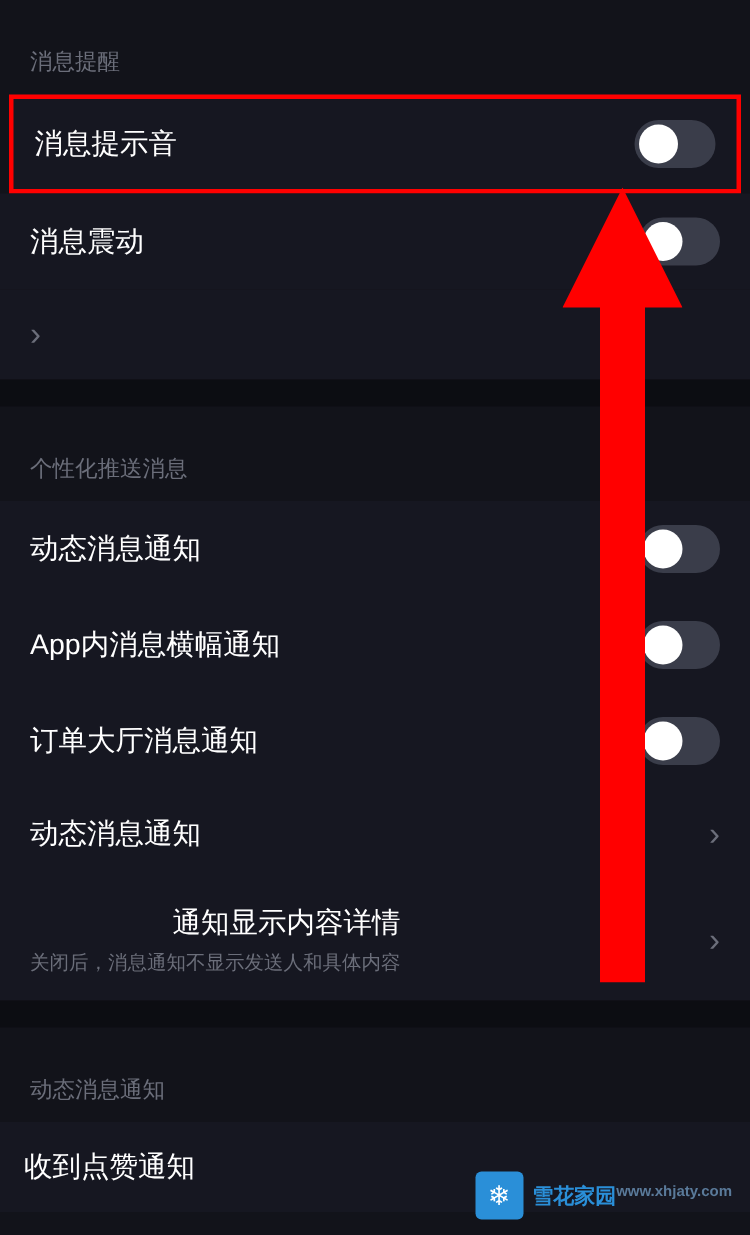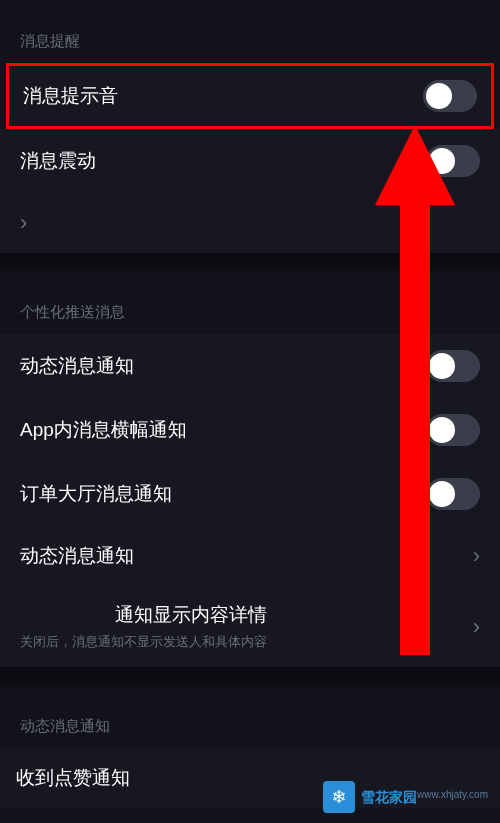--- a/index.html
+++ b/index.html
@@ -109,21 +109,21 @@
       display: flex;
       flex-direction: row;
       color: #2a8fd8;
       font-size: 14px;
       line-height: 1.2;
       font-weight: bold;
     }
     .wm-url {
       font-size: 10px;
       color: #5a7a9a;
-      font-weight: normal;
+      font-weight: bold;
     }
     .bottom-row {
       position: relative;
       padding-left: 16px;
     }
   </style>
 </head>
 <body>
 
 <div class="section-header">消息提醒</div>

